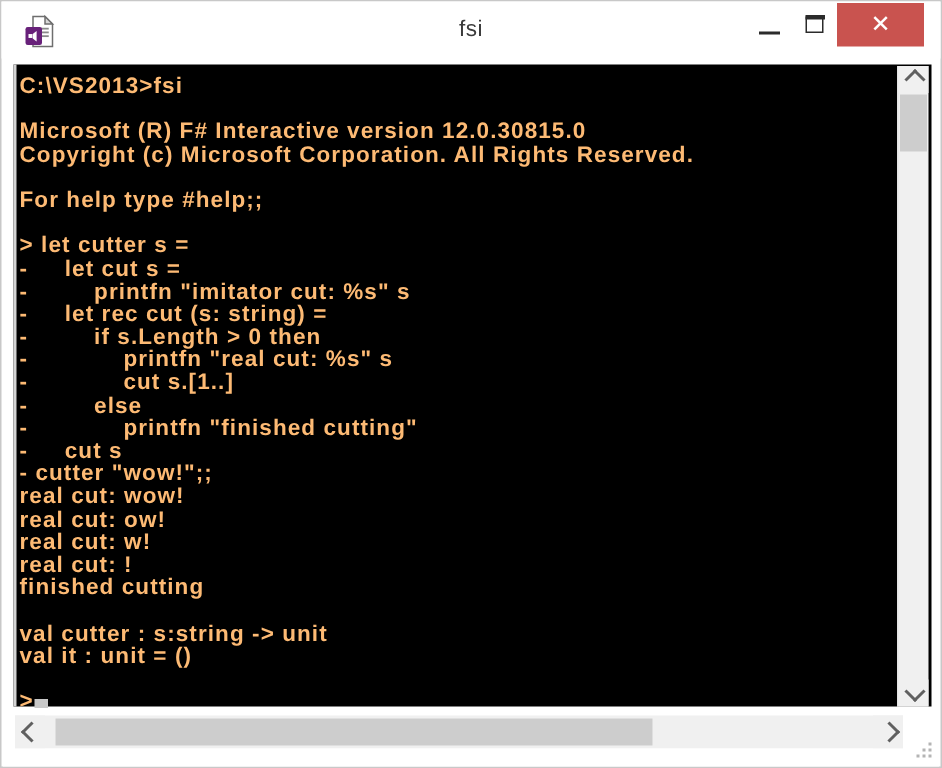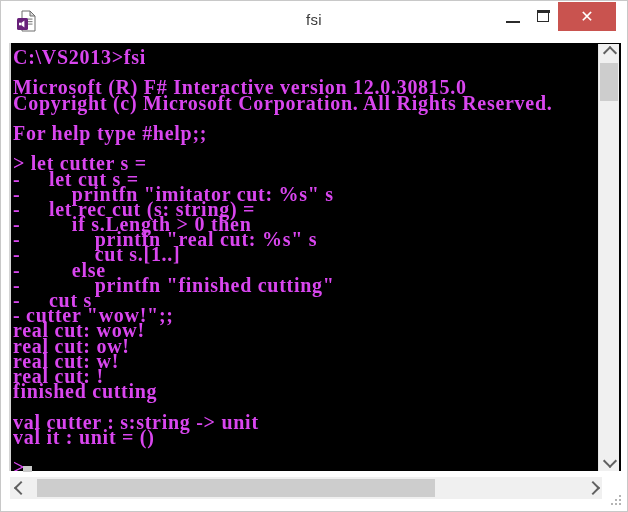--- a/index.html
+++ b/index.html
@@ -106,23 +106,23 @@
     background: #000000;
     box-sizing: border-box;
     border-left: 2px solid #d4d4d4;
     overflow: hidden;
   }
   .console-text {
     position: absolute;
     left: 2px;
     top: 7px;
     width: 592px;
-    color: #d946ef;
-    font-family: Liberation Serif, serif;
-    font-size: 20px;
+    color: #fdba74;
+    font-family: Liberation Sans, sans-serif;
+    font-size: 15px;
     line-height: 15.2px;
     white-space: pre;
     letter-spacing: 0.72px;
     font-weight: 700;
     -webkit-font-smoothing: none;
   }
 
   .cursor-block {
     position: absolute;
     left: 22px;

